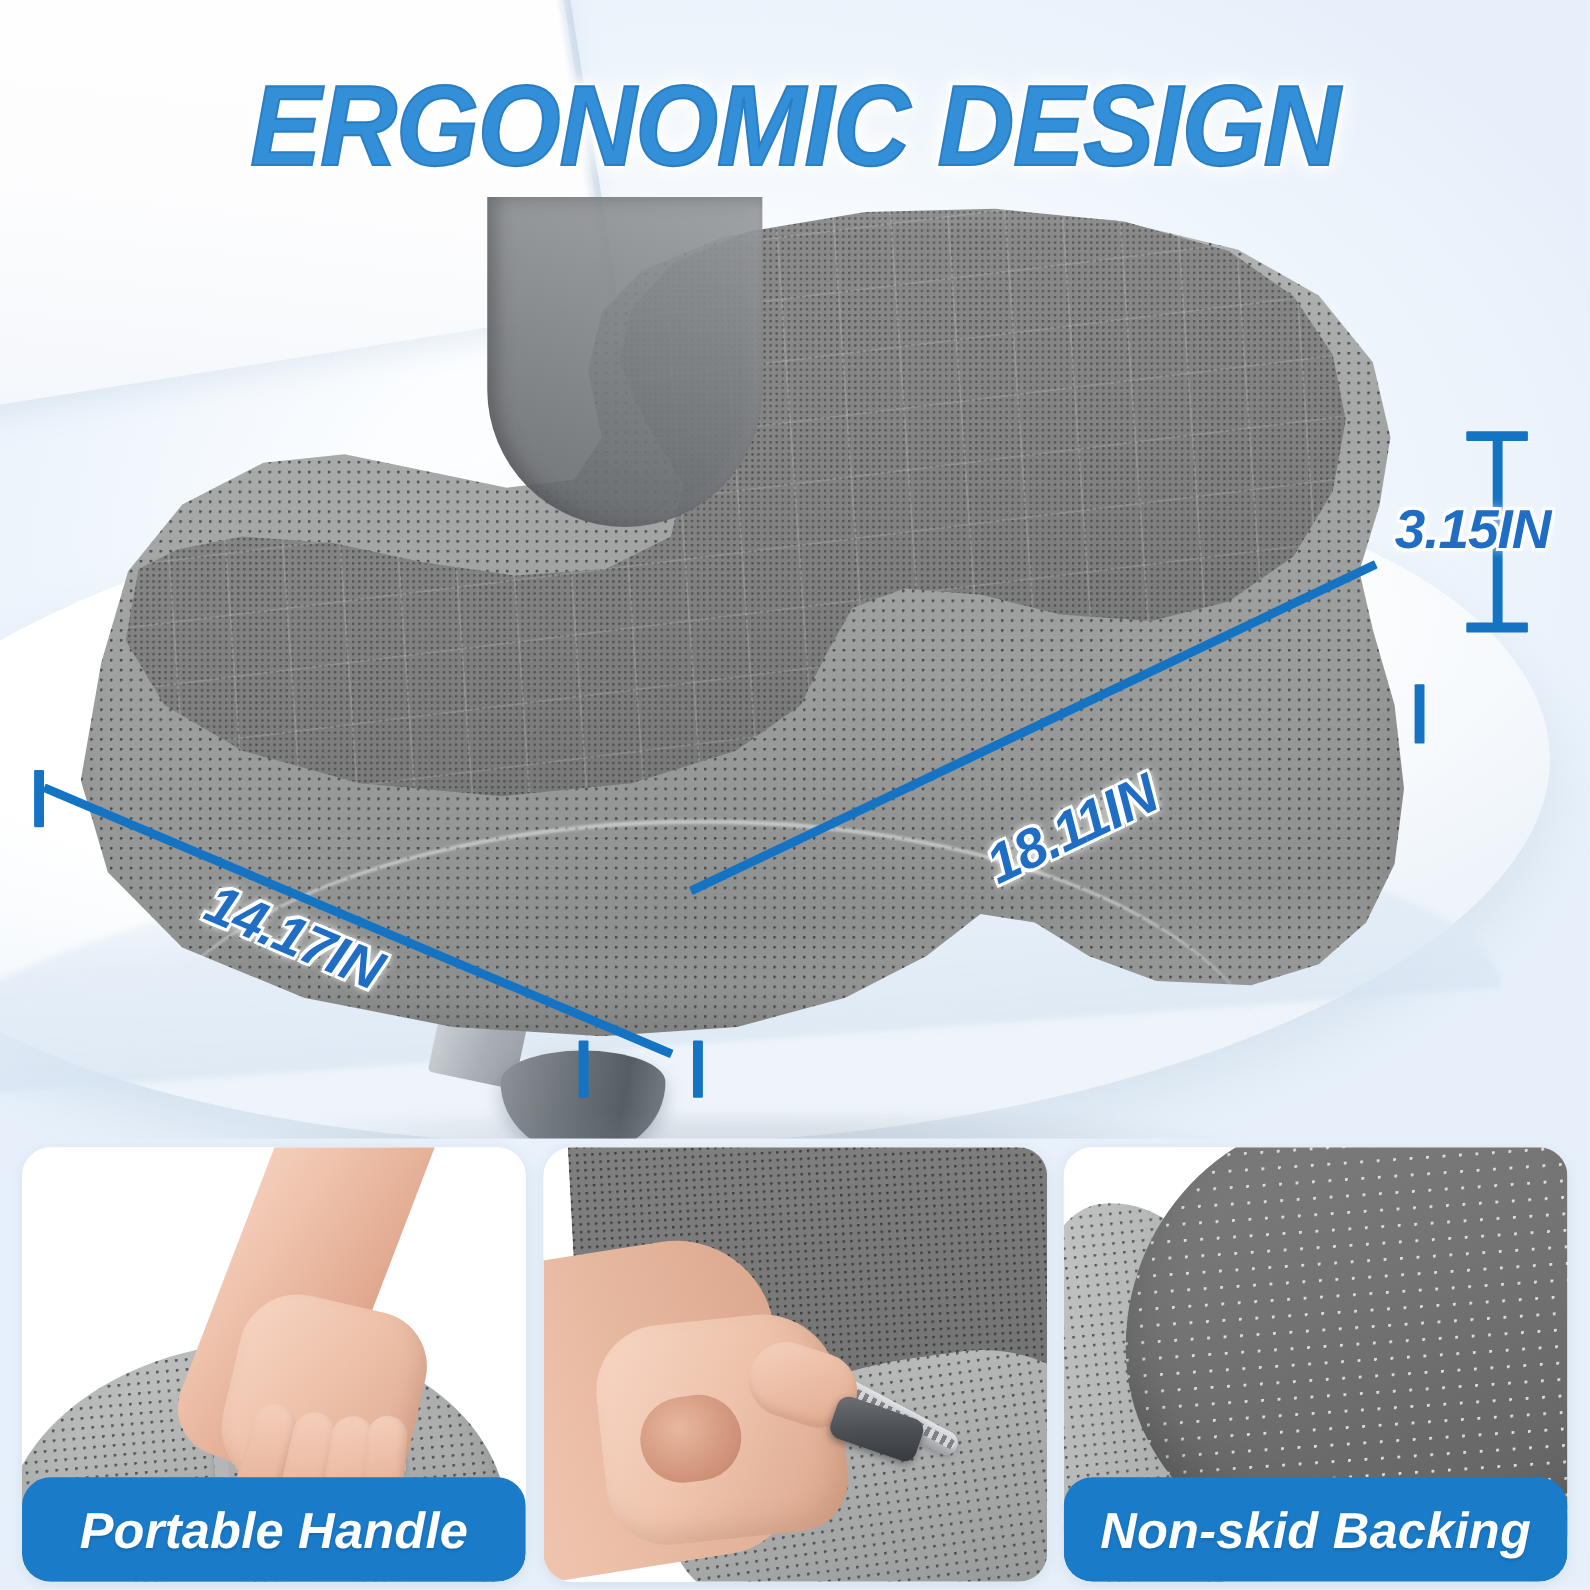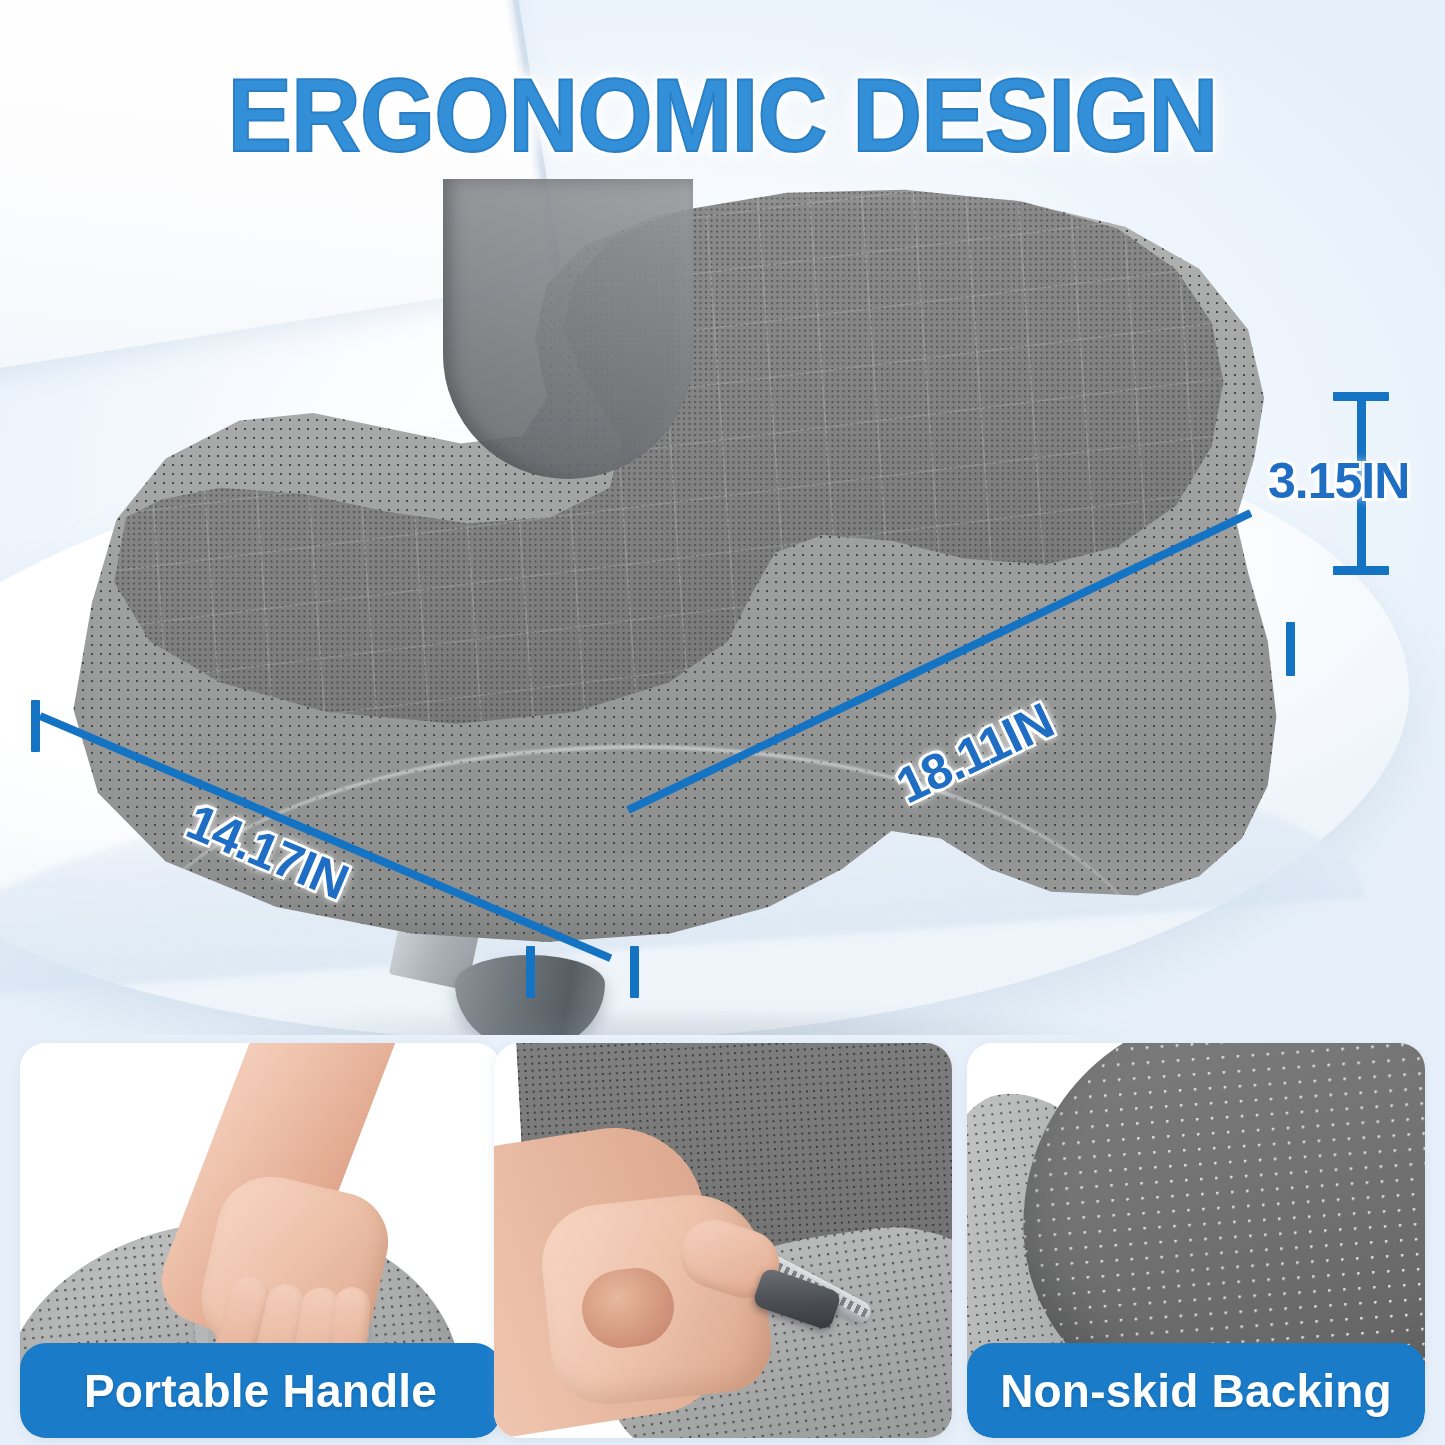--- a/index.html
+++ b/index.html
@@ -7,20 +7,21 @@
     width:1445px;height:1445px;overflow:hidden;
     font-family:"Liberation Sans","DejaVu Sans",sans-serif;
     background:#eef4fb;
   }
   #stage{
     position:relative;width:1445px;height:1445px;
     background:
       radial-gradient(ellipse 900px 620px at 46% 34%, #ffffff 0%, #fbfdff 38%, #eef5fc 68%, #e7f0fa 100%),
       linear-gradient(160deg,#f6fafd 0%,#eaf2fb 55%,#e4eef8 100%);
     overflow:hidden;
+    font-style:italic;
   }
 
   
   #hero{position:absolute;left:0;top:0;width:1445px;height:1035px;overflow:hidden;}
 
   
   .chair-back{
     position:absolute;left:-210px;top:-60px;width:740px;height:400px;
     background:linear-gradient(195deg,#ffffff 0%,#fdfdfe 55%,#f2f6fb 100%);
     border-radius:0 0 70px 26px;
@@ -165,21 +166,21 @@
   #base-tick-r{left:630px;top:946px;width:9px;height:52px;}
 
   
   #panels{position:absolute;left:0;top:1040px;width:1445px;height:405px;}
   .panel{
     position:absolute;top:3px;width:458px;height:395px;
     border-radius:26px;overflow:hidden;
     background:#fff;
     box-shadow:0 3px 12px rgba(150,170,195,.20);
   }
-  #panel-1{left:20px;padding-left:23px;}
+  #panel-1{left:20px;}
   #panel-2{left:494px;}
   #panel-3{left:967px;}
   .panel-photo{position:absolute;left:0;top:0;width:100%;height:100%;overflow:hidden;background:#fff;}
   .panel-caption{
     position:absolute;left:0;bottom:0;width:100%;height:95px;
     background:#1a7bc9;
     border-radius:26px;
     display:flex;align-items:center;justify-content:center;
     color:#fff;font-size:46px;font-weight:700;letter-spacing:.2px;
     text-shadow:0 2px 3px rgba(0,0,0,.16);

